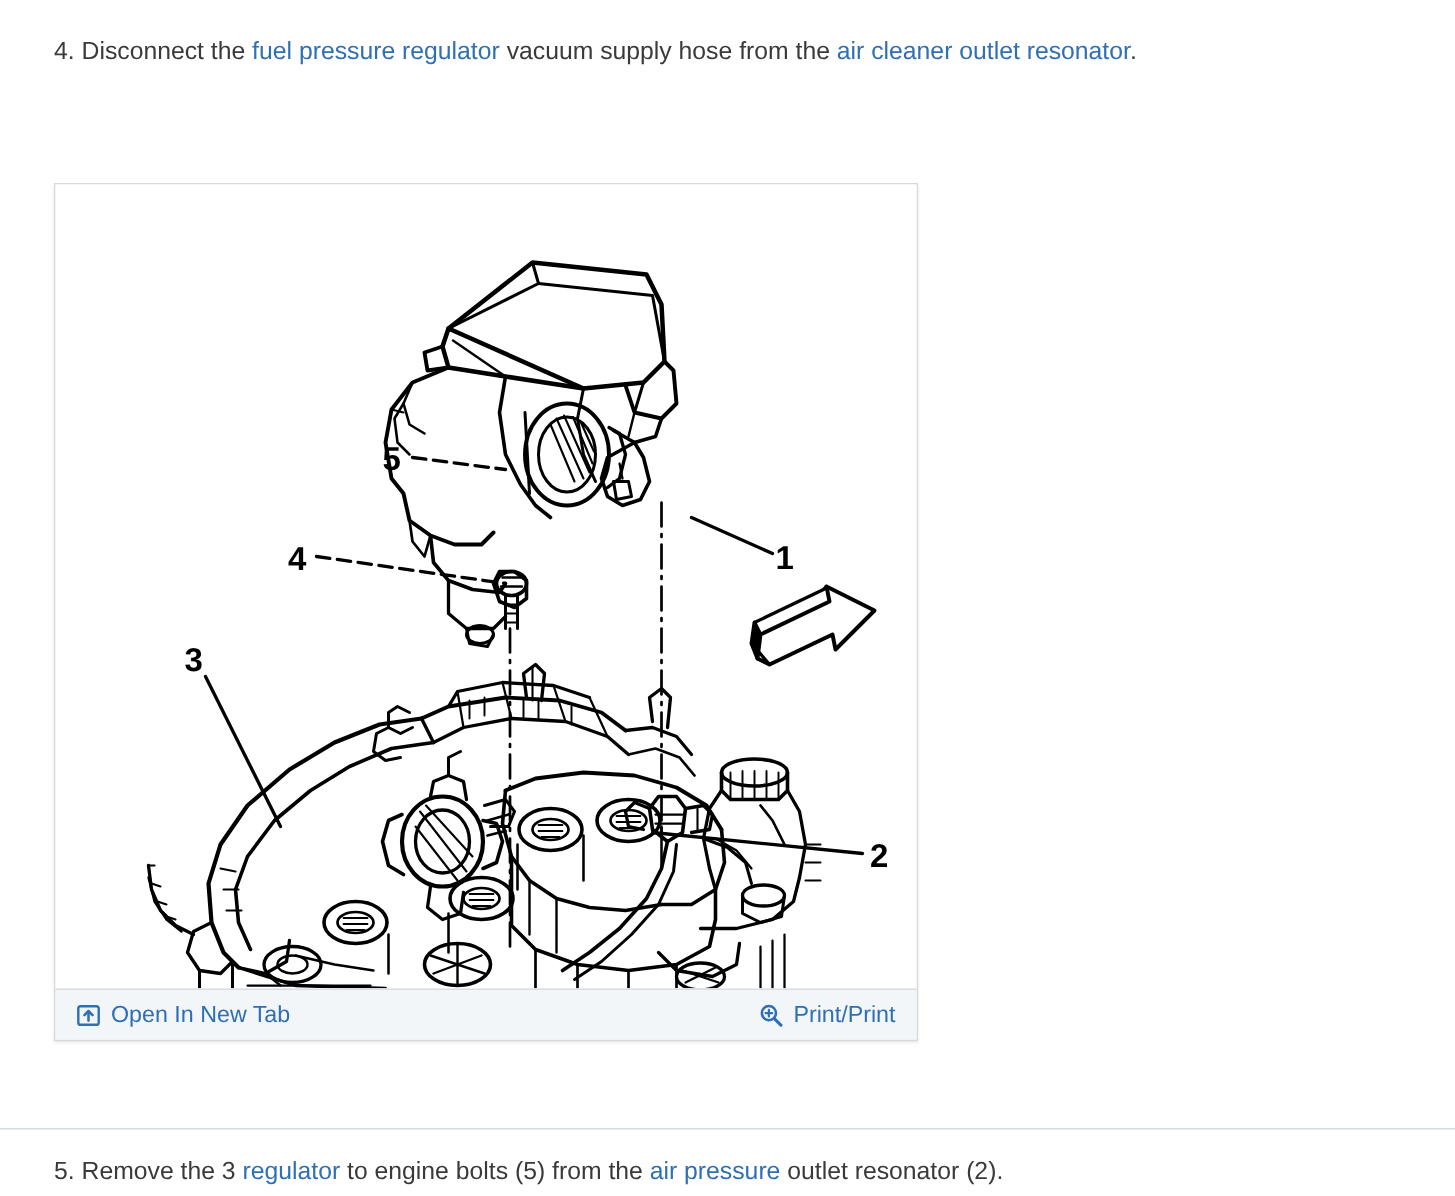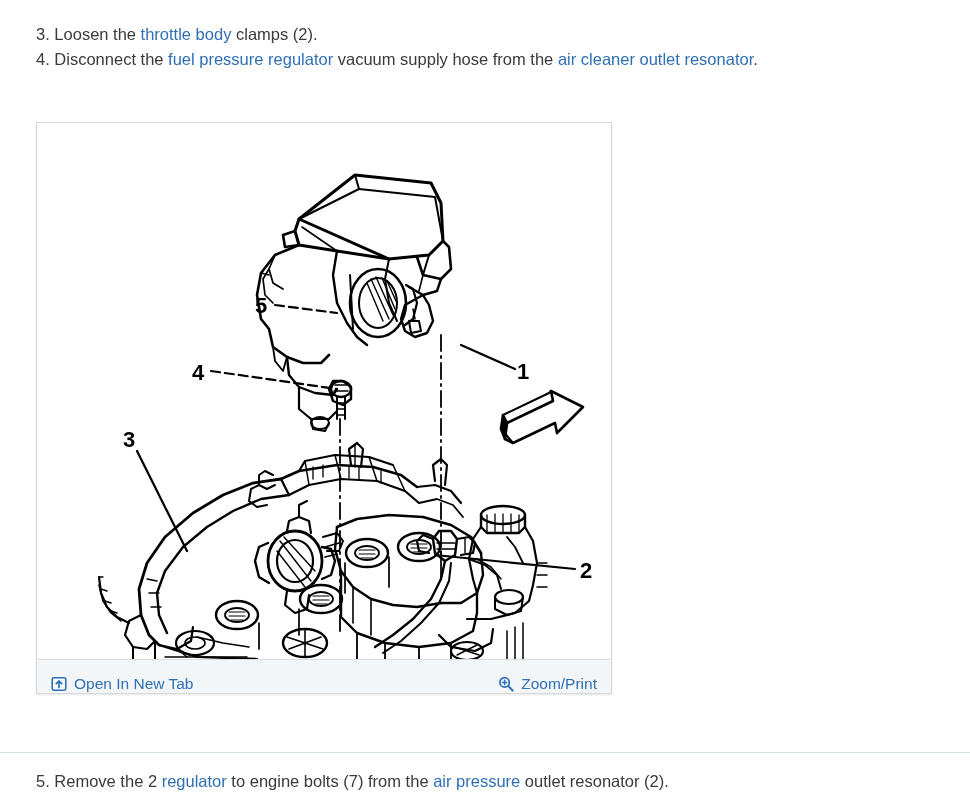--- a/index.html
+++ b/index.html
@@ -41,21 +41,21 @@
   }
   .canvas svg{ display:block; }
   .fig-toolbar{
     position:absolute;
     left:0; bottom:0;
     width:574px; height:34px;
     background:#f3f6f9;
     border-top:1px solid #dcdcdc;
     box-sizing:border-box;
     display:flex;
-    align-items:flex-end;
+    align-items:center;
   }
   .tb-btn{
     display:flex;
     align-items:center;
     gap:7px;
     color:#2f6fb5;
     font-size:15.5px;
     cursor:pointer;
     user-select:none;
     white-space:nowrap;
@@ -75,23 +75,20 @@
     font-size:16.5px;
     line-height:22px;
     color:#3a3a3a;
     white-space:nowrap;
   }
 </style>
 </head>
 <body>
 
 <div class="instructions">
-  <div class="step">
-    <span>3.</span><span> Loosen the </span><span class="lnk">throttle body</span><span> clamps (2).</span>
-  </div>
   <div class="step">
     <span>4.</span><span> Disconnect the </span><span class="lnk">fuel pressure regulator</span><span> vacuum supply hose from the </span><span class="lnk">air cleaner outlet resonator</span><span>.</span>
   </div>
 </div>
 
 <div class="figure-wrap">
 
   <div class="canvas">
     <svg width="574" height="536" viewBox="0 0 574 536" xmlns="http://www.w3.org/2000/svg">
       <g fill="none" stroke="#000" stroke-width="2.1" stroke-linejoin="round" stroke-linecap="round">
@@ -296,22 +293,22 @@
       <span>Open In New Tab</span>
     </div>
     <div class="tb-btn tb-right">
       <span class="tb-ico">
         <svg width="16" height="16" viewBox="0 0 16 16">
           <circle cx="6.6" cy="6.4" r="4.7" fill="none" stroke="#2f6fb5" stroke-width="1.7"></circle>
           <path d="M10.2 10.1 L14.6 14.4" stroke="#2f6fb5" stroke-width="2.1" stroke-linecap="round"></path>
           <path d="M6.6 4.2 L6.6 8.6 M4.4 6.4 L8.8 6.4" stroke="#2f6fb5" stroke-width="1.5" stroke-linecap="round"></path>
         </svg>
       </span>
-      <span>Zoom/Print</span>
+      <span>Print/Print</span>
     </div>
   </div>
 </div>
 
 <div class="bottom-sep"></div>
 
 <div class="footer-step">
-  <span>5.</span><span> Remove the 2 </span><span class="lnk">regulator</span><span> to engine bolts (7) from the </span><span class="lnk">air pressure</span><span> outlet resonator (2).</span>
+  <span>5.</span><span> Remove the 3 </span><span class="lnk">regulator</span><span> to engine bolts (5) from the </span><span class="lnk">air pressure</span><span> outlet resonator (2).</span>
 </div>
 
 </body></html>

